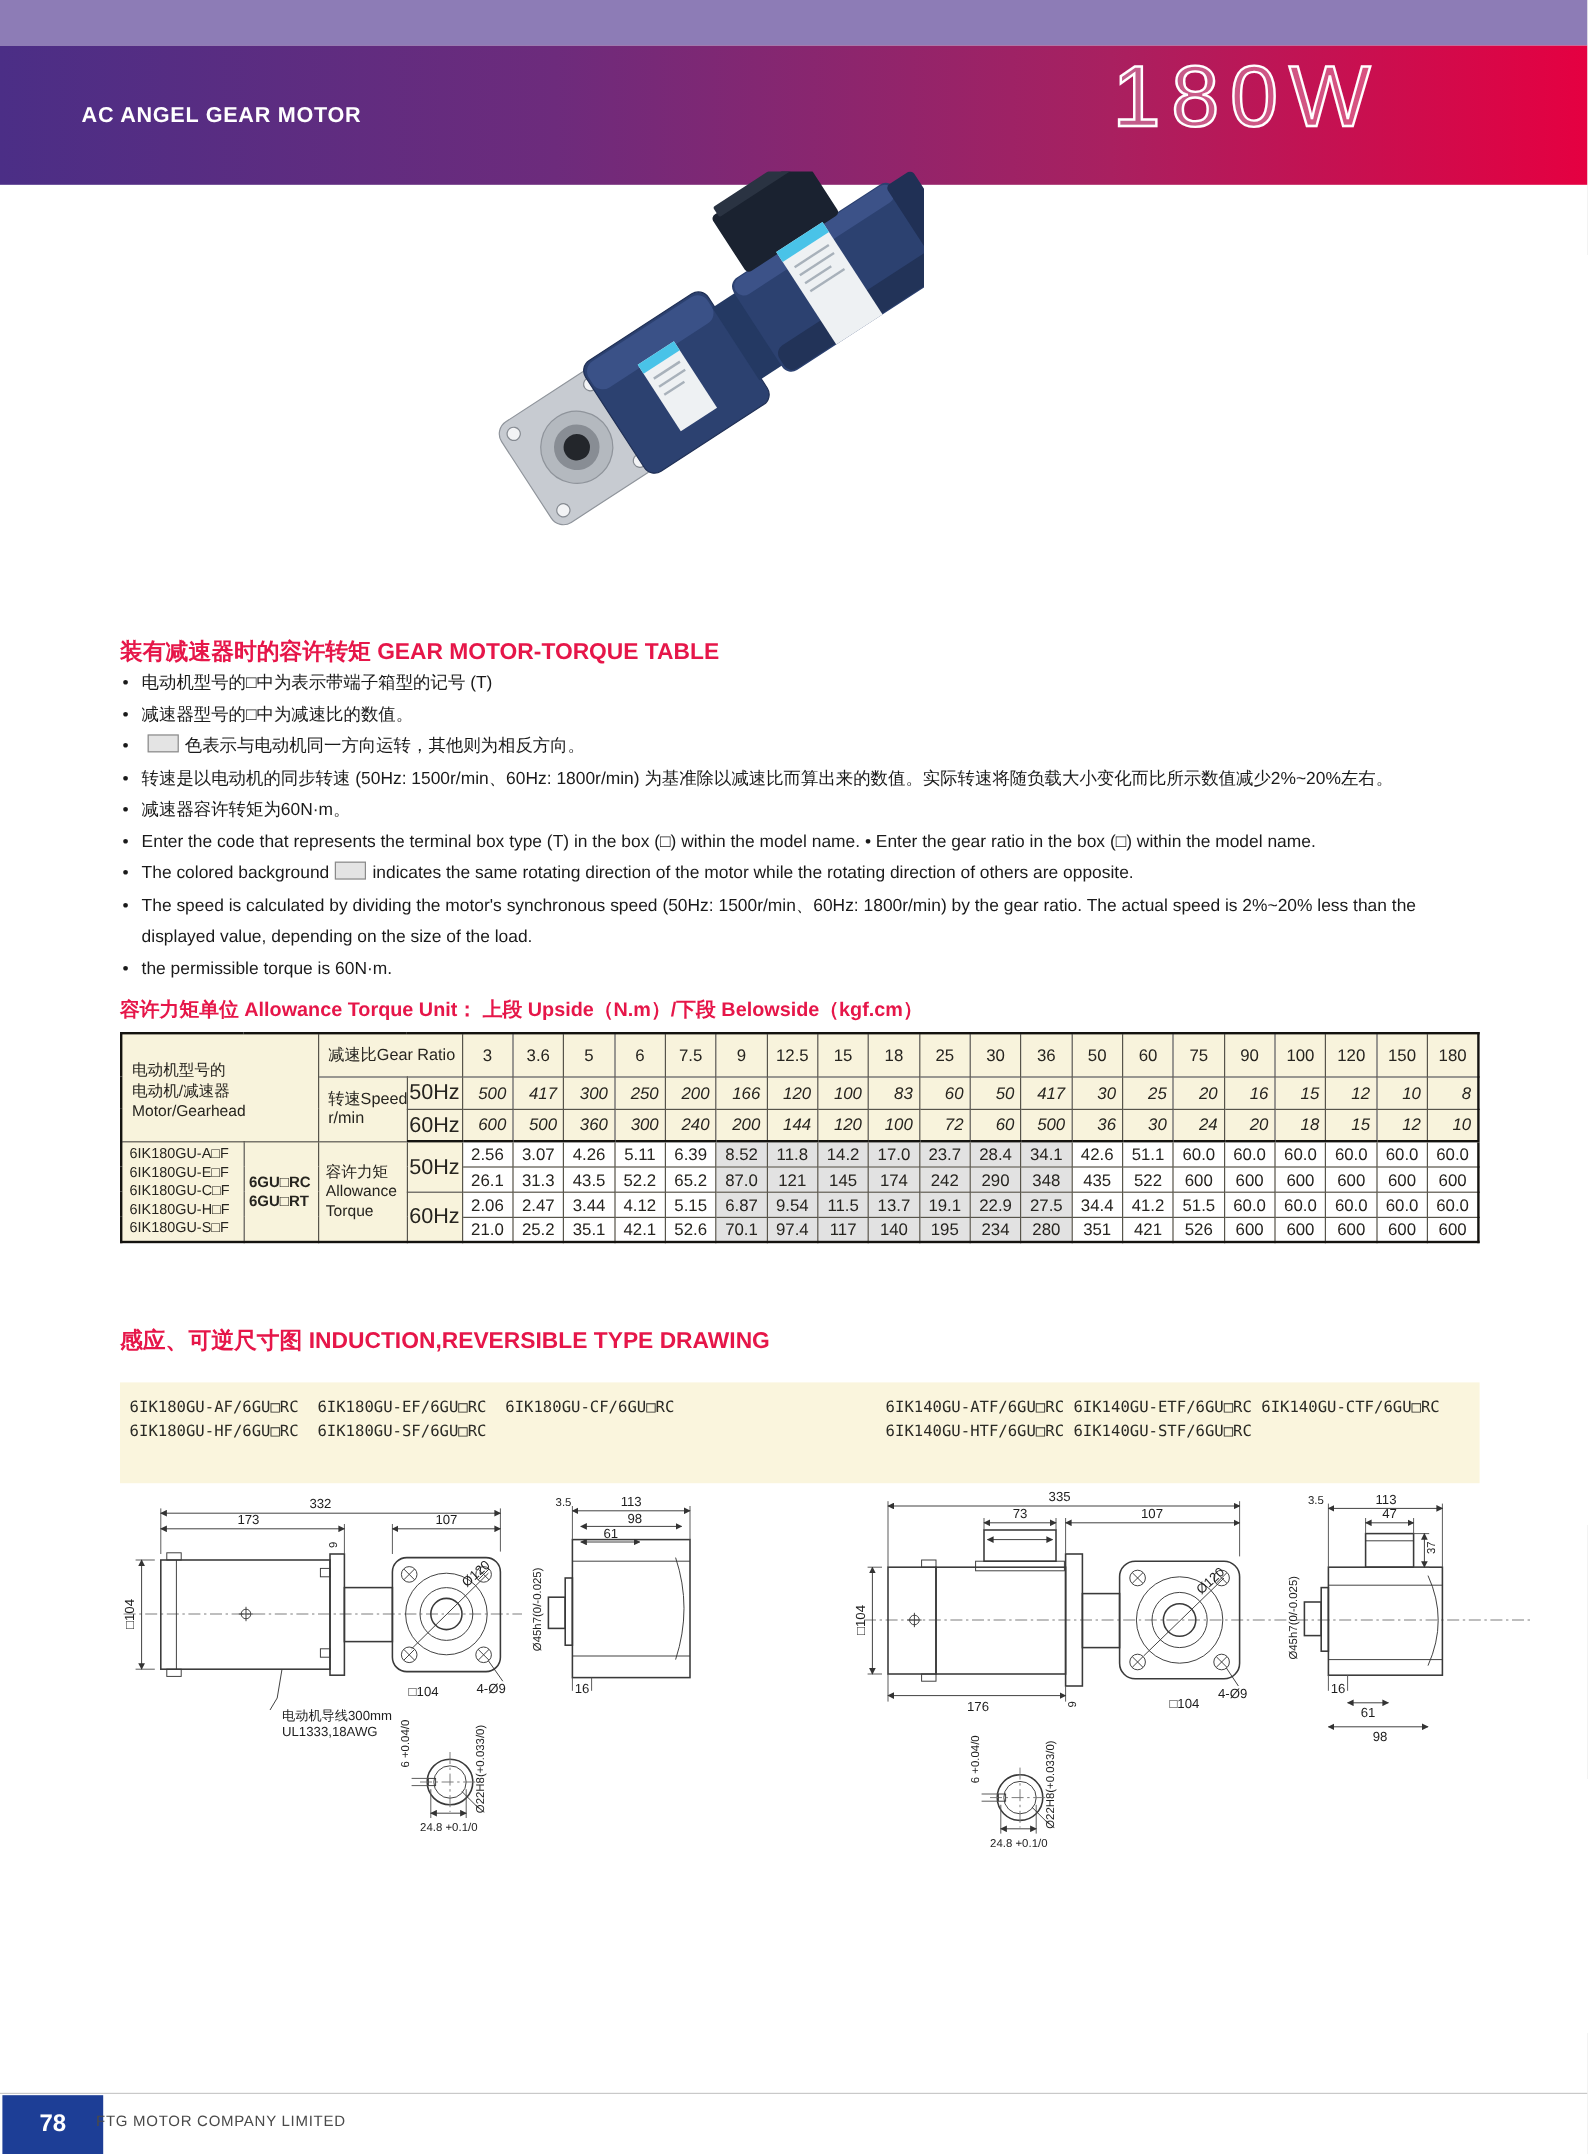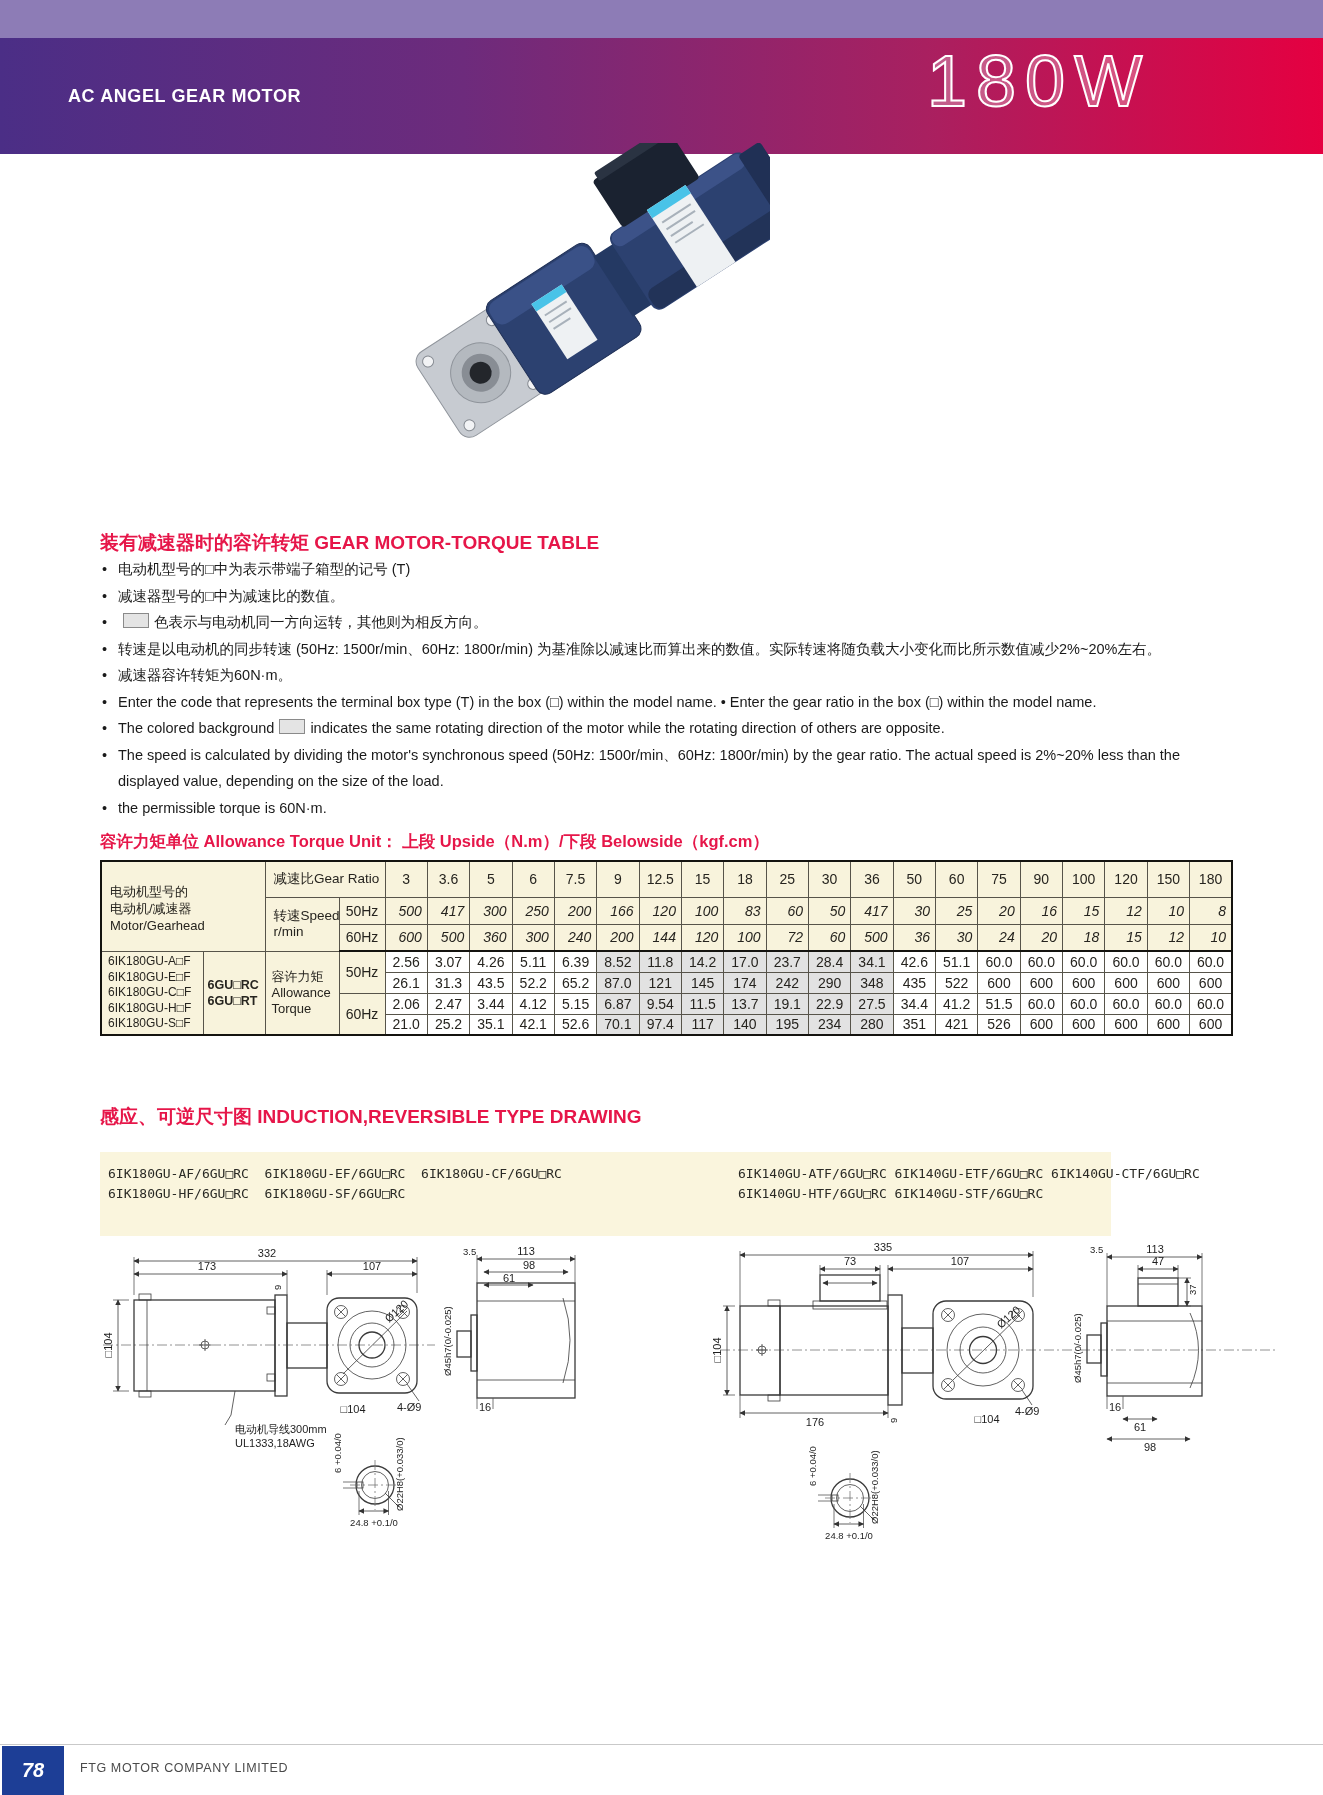--- a/index.html
+++ b/index.html
@@ -31,42 +31,42 @@
   .tq .lh{background:#f8f3dc;}
   .tq .rowC th,.tq .rowC td{border-bottom:2.5px solid #14130f;}
   .tq .pair th,.tq .pair td{border-top:1.6px solid #14130f;}
   .tq .sub td{border-top:1px solid #f97316;}
   .tq td.shade{background:#e2e2e2;}
   .tq .num-right td{text-align:right;padding-right:5px;font-style:italic;}
   .tq .num-center td{text-align:center;}
   .tq .corner{ text-align:left;padding:4px 0 0 8px;font-size:13px;line-height:17px;}
   .tq .ratio-label{text-align:left;padding-left:8px;font-size:13.5px;}
   .tq .speed-label{text-align:left;padding-left:8px;font-size:13.5px;line-height:16px;}
-  .tq .hz{text-align:center;font-size:14px;}
+  .tq .hz{text-align:center;font-size:18px;}
   .tq .models{font-size:12px;line-height:15.5px;text-align:left;padding-left:6px;}
   .tq .gear{font-size:12.5px;font-weight:bold;line-height:16px;text-align:left;padding-left:4px;}
   .tq .allow{font-size:13px;line-height:16px;text-align:left;padding-left:6px;}
   .tq thead tr.rowA{height:36px;} .tq thead tr.rowB{height:27px;} .tq thead tr.rowC{height:27px;}
   .tq tbody tr{height:21px;}
   
-  .band{left:100px;top:1152px;width:1011px;height:84px;background:#faf5dd;}
+  .band{left:100px;top:1152px;width:1133px;height:84px;background:#faf5dd;}
   .band div{position:absolute;white-space:pre;font-family:"DejaVu Sans Mono","Liberation Mono",monospace;
      font-size:13px;color:#2a2a25;}
   
   svg text{font-family:"Liberation Sans","DejaVu Sans",sans-serif;}
   .d{font-size:11px;fill:#1e1e1e;}
   .ds{font-size:9.5px;fill:#1e1e1e;}
   .o{fill:none;stroke:#3a3a3a;stroke-width:1.3;}
   .t{fill:none;stroke:#3a3a3a;stroke-width:.8;}
   .ext{stroke:#555;stroke-width:.8;}
   .cl{stroke:#777;stroke-width:.8;stroke-dasharray:10 3 2 3;fill:none;}
   
   .footer-rule{left:0;top:1744px;width:100%;height:1px;background:#c9c9c9;}
-  .footer-box{left:2px;top:1746px;width:62px;height:49px;background:#1d3e96;color:#fff;
-     display:flex;align-items:center;justify-content:center;font-size:20px;font-weight:bold;font-style:italic;}
+  .footer-box{left:2px;top:1746px;width:84px;height:49px;background:#1d3e96;color:#fff;
+     display:flex;align-items:center;justify-content:center;font-size:20px;font-weight:bold;}
   .footer-text{left:80px;top:1761px;font-size:12.5px;color:#4a4a4a;letter-spacing:.6px;}
 </style>
 </head>
 <body>
 
 <div class="page">
 
   <div class="abs top-band"></div>
   <div class="abs header-bar">
     <div class="header-title">AC ANGEL GEAR MOTOR</div>

